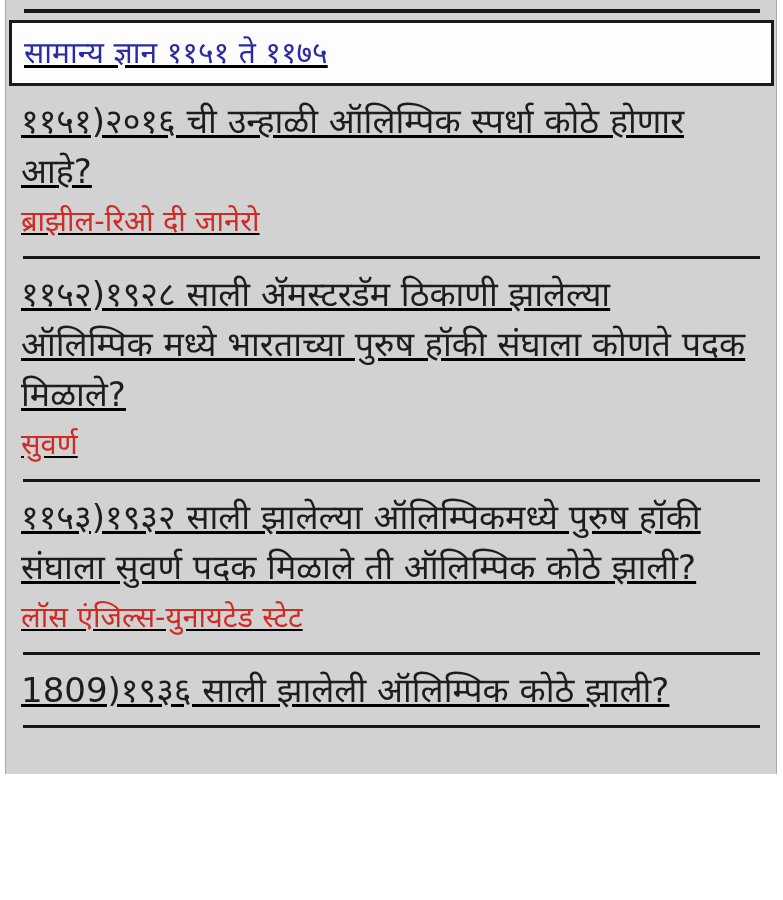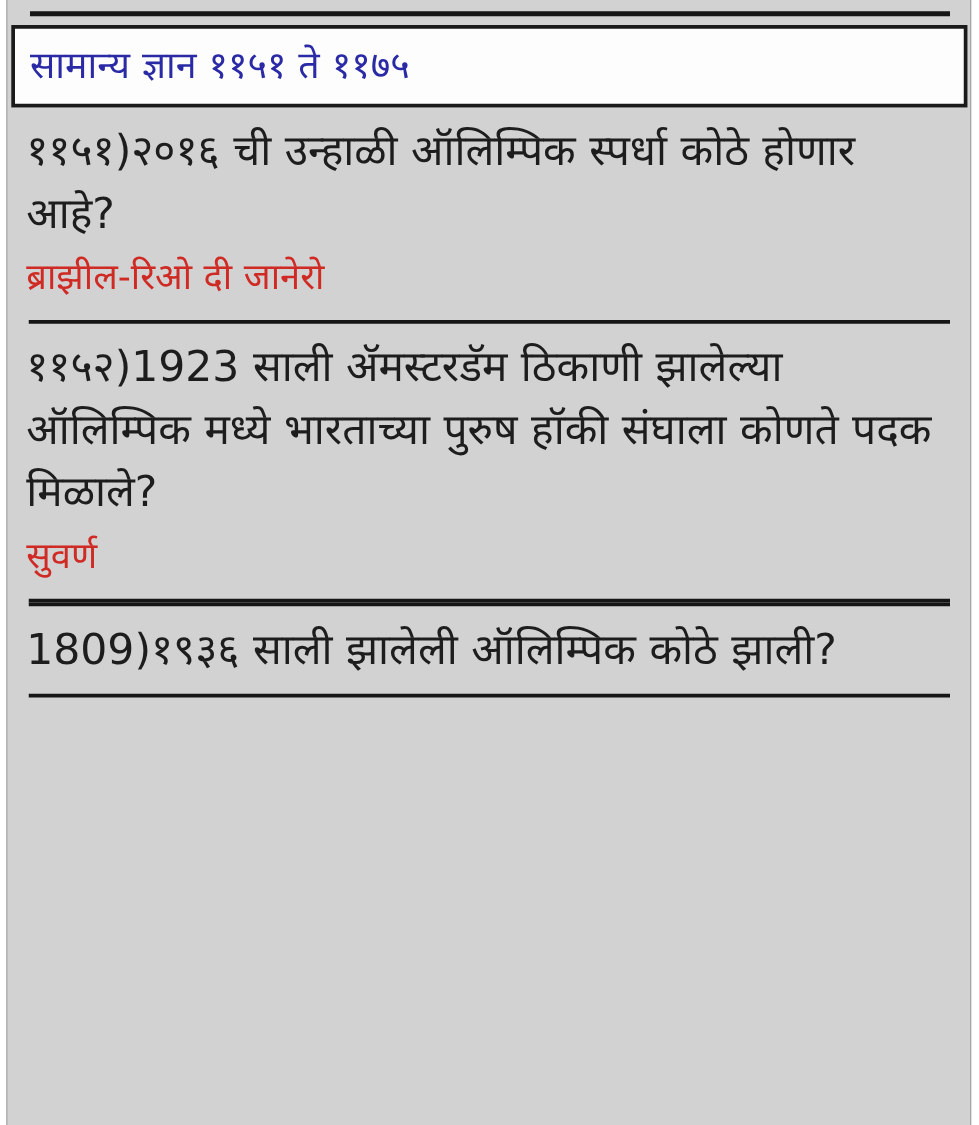--- a/index.html
+++ b/index.html
@@ -12,25 +12,26 @@
     width: 783px;
     height: 900px;
     position: relative;
     overflow: hidden;
   }
   .panel {
     position: absolute;
     left: 5px;
     top: 0;
     width: 772px;
-    height: 900px;
+    height: 774px;
     box-sizing: border-box;
     background: var(--background, #d2d2d2);
     border-left: 1px solid var(--panel-edge, #a8a8a8);
     border-right: 1px solid var(--panel-edge, #a8a8a8);
+    text-decoration: underline;
   }
   .top-rule {
     height: 4px;
     background: var(--rule-black, #161616);
     margin: 9px 16px 0 18px;
   }
   .title-box {
     margin: 7px 2px 0 3px;
     height: 58px;
     box-sizing: content-box;
@@ -79,26 +80,30 @@
   </div>
 
   <section class="qa">
     <p class="q">११५१)२०१६ ची उन्हाळी ऑलिम्पिक स्पर्धा कोठे होणार आहे?</p>
     <p class="a">ब्राझील-रिओ दी जानेरो</p>
   </section>
 
   <div class="rule"></div>
 
   <section class="qa">
-    <p class="q">११५२)1923 साली ॲमस्टरडॅम ठिकाणी झालेल्या ऑलिम्पिक मध्ये भारताच्या पुरुष हॉकी संघाला कोणते पदक मिळाले?</p>
+    <p class="q">११५२)१९२८ साली ॲमस्टरडॅम ठिकाणी झालेल्या ऑलिम्पिक मध्ये भारताच्या पुरुष हॉकी संघाला कोणते पदक मिळाले?</p>
     <p class="a">सुवर्ण</p>
   </section>
 
   <div class="rule"></div>
 
+  <section class="qa">
+    <p class="q">११५३)१९३२ साली झालेल्या ऑलिम्पिकमध्ये पुरुष हॉकी संघाला सुवर्ण पदक मिळाले ती ऑलिम्पिक कोठे झाली?</p>
+    <p class="a">लॉस एंजिल्स-युनायटेड स्टेट</p>
+  </section>
 
   <div class="rule"></div>
 
   <section class="qa">
     <p class="q">1809)१९३६ साली झालेली ऑलिम्पिक कोठे झाली?</p>
   </section>
 
   <div class="rule"></div>
 
 

